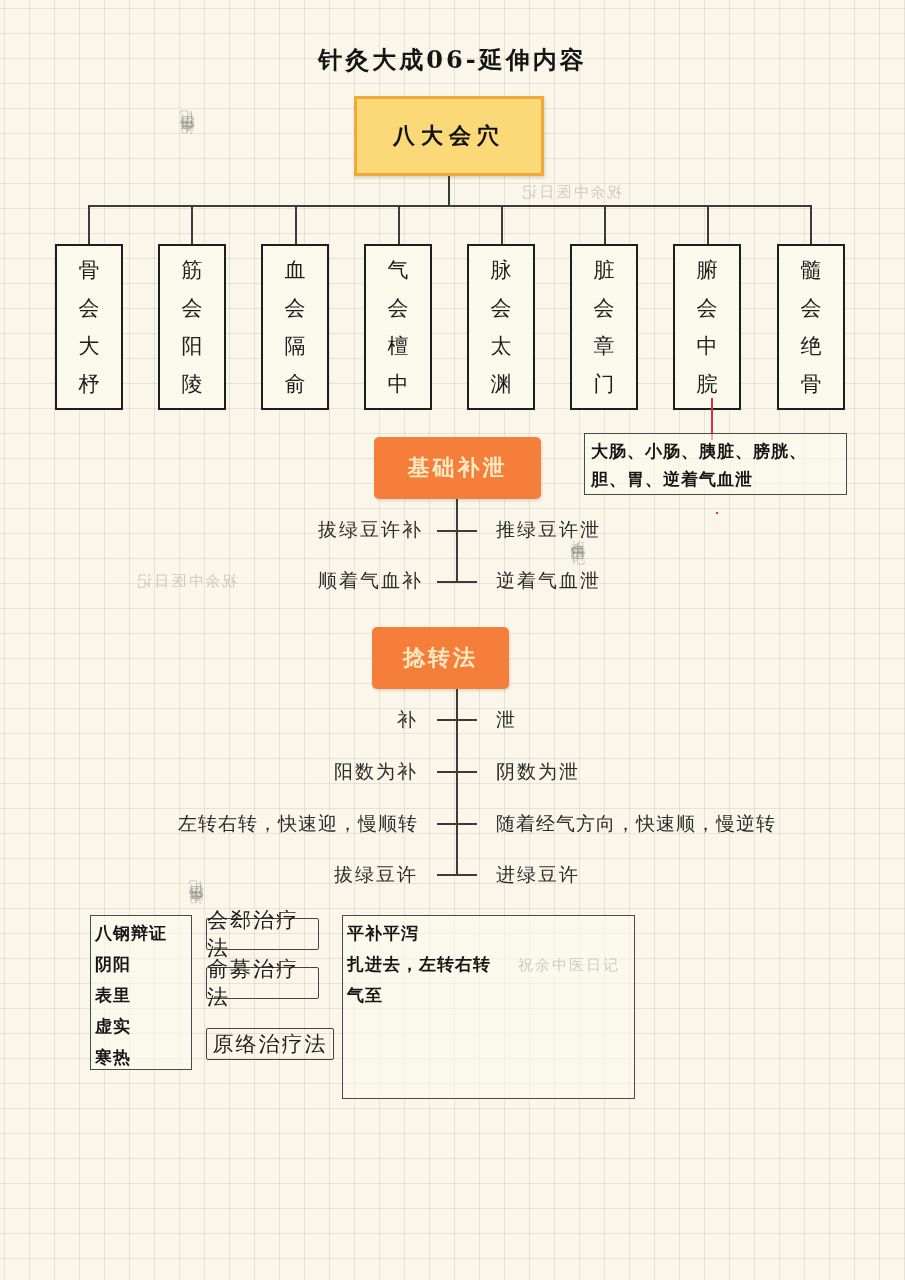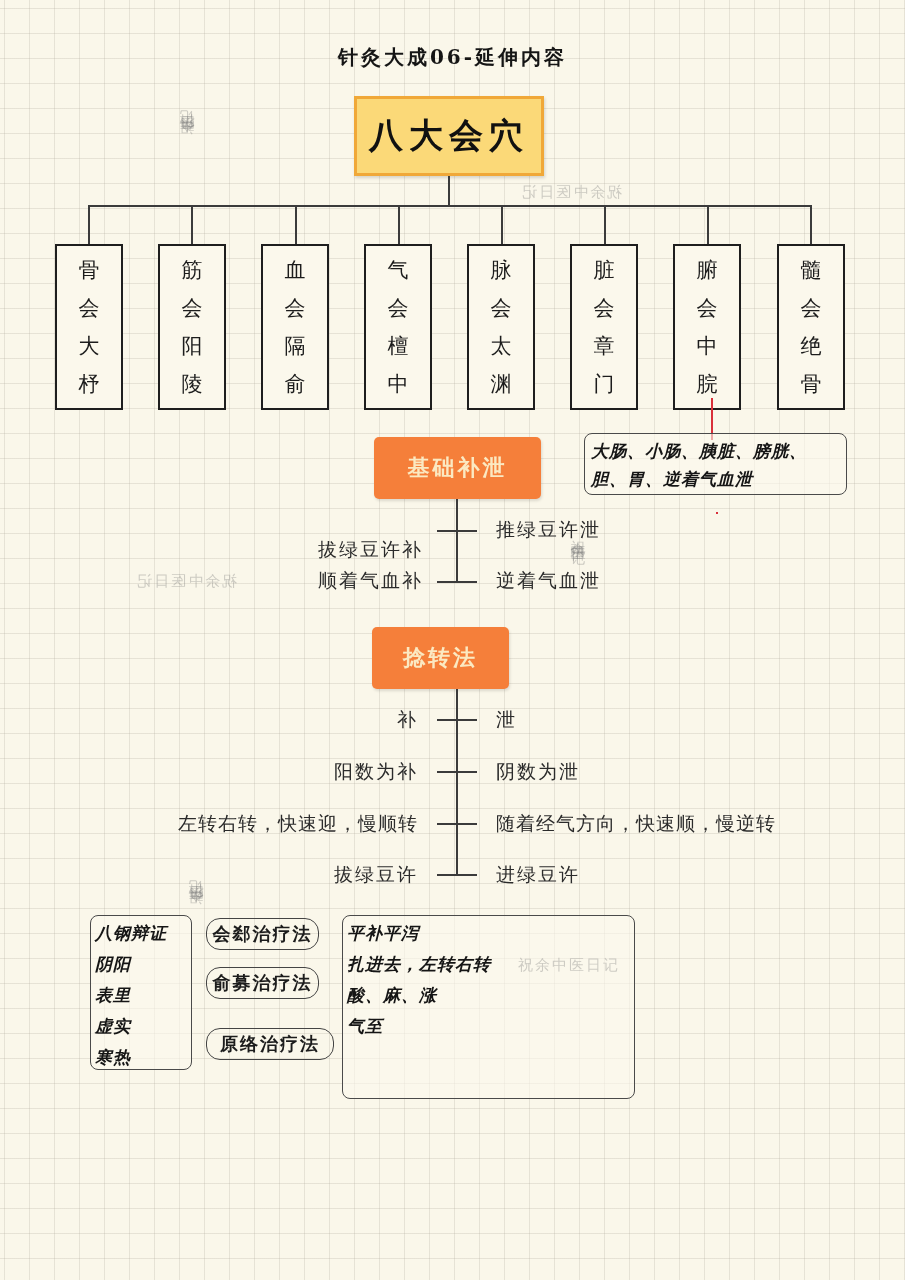--- a/index.html
+++ b/index.html
@@ -10,56 +10,56 @@
       linear-gradient(to right, rgba(180,175,160,0.28) 1px, transparent 1px),
       linear-gradient(to bottom, rgba(180,175,160,0.28) 1px, transparent 1px);
     background-size:25px 25px;
     background-position:4px 8px;
     font-family:"DejaVu Serif", "Liberation Serif", serif;
     color:#1c1c1c;
   }
   .abs { position:absolute; }
   .title {
     left:0; width:905px; top:44px; text-align:center;
-    font-size:20px; font-weight:bold; letter-spacing:3px; color:#151515;
+    font-size:24px; font-weight:bold; letter-spacing:3px; color:#151515;
   }
   .root {
     left:354px; top:96px; width:190px; height:80px;
     background:#fbd978; border:3px solid #f0a838; box-sizing:border-box;
     box-shadow:1px 2px 3px rgba(0,0,0,0.15);
     display:flex; align-items:center; justify-content:center;
-    font-size:34px; font-weight:bold; letter-spacing:6px; color:#111;
+    font-size:22px; font-weight:bold; letter-spacing:6px; color:#111;
   }
   .line { background:#3b3b3b; }
   .vbox {
     width:68px; height:166px; top:244px; box-sizing:border-box;
     border:2px solid #1e1e1e; background:#fbf8ec;
     display:flex; flex-direction:column; align-items:center; justify-content:center;
     font-size:21px; line-height:38px;
   }
   .note-box {
-    border:1.5px solid #4a4a4a; border-radius:8px; background:rgba(251,248,236,0.6);
-    box-sizing:border-box; font-weight:bold; font-size:17px; color:#151515;font-style:italic;
+    border:1.5px solid #4a4a4a; border-radius:0; background:rgba(251,248,236,0.6);
+    box-sizing:border-box; font-weight:bold; font-size:17px; color:#151515;
   }
   .orange {
     background:#f57f3a; border-radius:5px; color:#fbe9c2;
     display:flex; align-items:center; justify-content:center;
     font-size:22px; font-weight:bold; letter-spacing:3px;
     box-shadow:1px 2px 3px rgba(0,0,0,0.12);
   }
   .lbl { font-size:19px; color:#2b2b2b; white-space:nowrap; letter-spacing:2px; }
   .lbl.left { text-align:right; }
   .watermark {
     color:rgba(120,120,120,0.35); font-size:15px; white-space:nowrap; letter-spacing:2px;
   }
   .mirror { transform:scaleX(-1); }
   .vert { writing-mode:vertical-rl; }
   .pill {
-    border:1.5px solid #444; border-radius:14px; box-sizing:border-box;
-    font-weight:bold; font-size:18px; letter-spacing:2px;
+    border:1.5px solid #444; border-radius:2px; box-sizing:border-box;
+    font-weight:normal; font-size:21px; letter-spacing:2px;
     display:flex; align-items:center; justify-content:center;
   }
   .list-line { height:31px; line-height:31px; }
 </style>
 </head>
 <body>
 
 <div class="abs title">针灸大成06-延伸内容</div>
 
 <div class="abs root">八大会穴</div>
@@ -129,21 +129,21 @@
 
 <div class="abs note-box" style="left:584px; top:433px; width:263px; height:62px; padding:3px 6px; letter-spacing:1px;">
   <div style="height:28px; line-height:28px;">大肠、小肠、胰脏、膀胱、</div>
   <div style="height:28px; line-height:28px;">胆、胃、逆着气血泄</div>
 </div>
 
 <div class="abs orange" style="left:374px; top:437px; width:167px; height:62px;">基础补泄</div>
 <div class="abs line" style="left:456px; top:499px; width:2px; height:83px;"></div>
 <div class="abs line" style="left:437px; top:530px; width:40px; height:2px;"></div>
 <div class="abs line" style="left:437px; top:581px; width:40px; height:2px;"></div>
-<div class="abs lbl left" style="right:482px; top:537px;">拔绿豆许补</div>
+<div class="abs lbl left" style="right:482px; top:517px;">拔绿豆许补</div>
 <div class="abs lbl" style="left:496px; top:517px;">推绿豆许泄</div>
 <div class="abs lbl left" style="right:482px; top:568px;">顺着气血补</div>
 <div class="abs lbl" style="left:496px; top:568px;">逆着气血泄</div>
 
 <div class="abs orange" style="left:372px; top:627px; width:137px; height:62px;">捻转法</div>
 <div class="abs line" style="left:456px; top:689px; width:2px; height:187px;"></div>
 <div class="abs line" style="left:437px; top:719px; width:40px; height:2px;"></div>
 <div class="abs line" style="left:437px; top:771px; width:40px; height:2px;"></div>
 <div class="abs line" style="left:437px; top:823px; width:40px; height:2px;"></div>
 <div class="abs line" style="left:437px; top:874px; width:40px; height:2px;"></div>
@@ -164,21 +164,20 @@
   <div class="list-line">寒热</div>
 </div>
 
 <div class="abs pill" style="left:206px; top:918px; width:113px; height:32px;">会郄治疗法</div>
 <div class="abs pill" style="left:206px; top:967px; width:113px; height:32px;">俞募治疗法</div>
 <div class="abs pill" style="left:206px; top:1028px; width:128px; height:32px;">原络治疗法</div>
 
 <div class="abs note-box" style="left:342px; top:915px; width:293px; height:184px; padding:2px 4px; letter-spacing:1px;">
   <div class="list-line">平补平泻</div>
   <div class="list-line">扎进去，左转右转</div>
-  <div class="list-line">酸、麻、涨</div>
   <div class="list-line">气至</div>
 </div>
 
 <div class="abs watermark mirror" style="left:520px; top:183px;">祝余中医日记</div>
 <div class="abs watermark mirror" style="left:135px; top:572px;">祝余中医日记</div>
 <div class="abs watermark vert" style="left:178px; top:135px; transform:rotate(180deg);">祝余中医日记</div>
 <div class="abs watermark vert" style="left:568px; top:528px;">祝余中医日记</div>
 <div class="abs watermark vert" style="left:187px; top:905px; transform:rotate(180deg);">祝余中医日记</div>
 <div class="abs watermark" style="left:518px; top:956px;">祝余中医日记</div>
 

